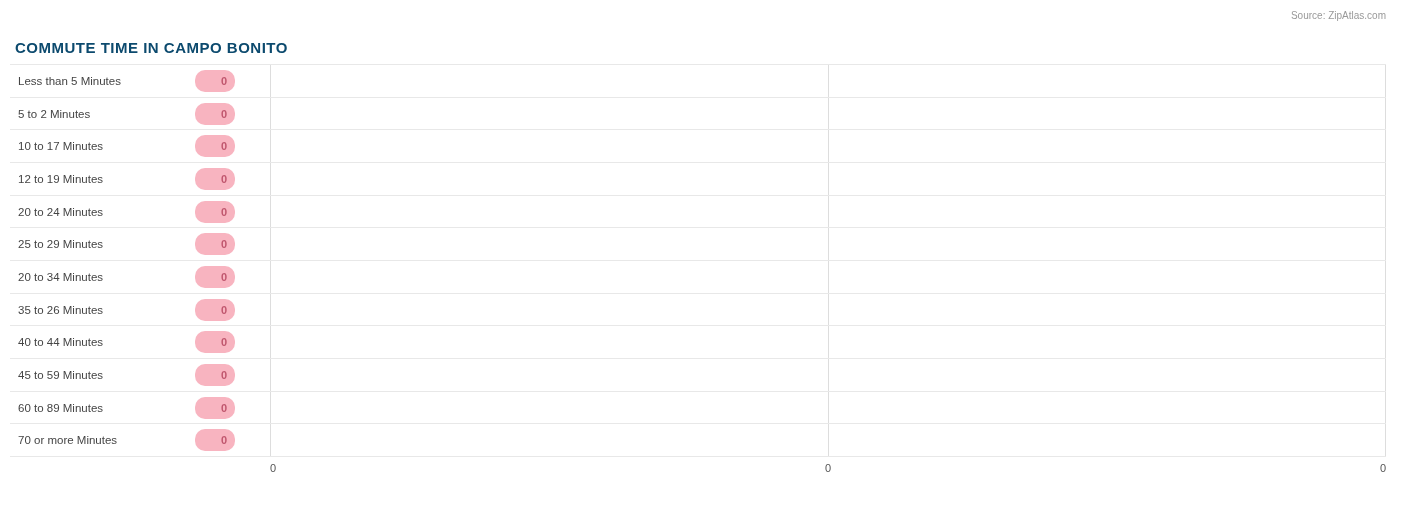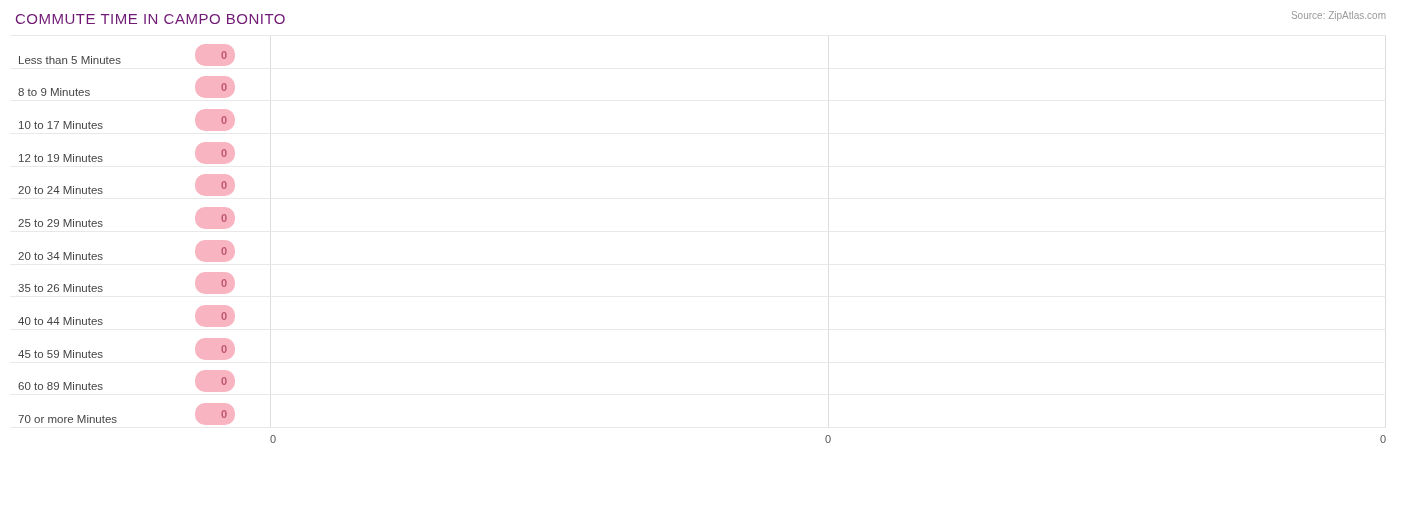--- a/index.html
+++ b/index.html
@@ -11,26 +11,27 @@
       overflow: hidden;
     }
     .chart-container {
       width: 1406px;
       height: 523px;
       padding: 10px 20px 40px 10px;
       position: relative;
     }
     .chart-title {
       font-size: 15px;
-      font-weight: normal;
-      color: #701a75;
+      font-weight: bold;
+      color: #0c4a6e;
       text-transform: uppercase;
       letter-spacing: 0.5px;
       margin-bottom: 8px;
       margin-left: 5px;
+      margin-top: 29px;
     }
     .source-text {
       position: absolute;
       top: 10px;
       right: 20px;
       font-size: 10px;
       color: #999;
     }
     .chart-area {
       position: relative;
@@ -70,21 +71,21 @@
       top: 0;
       left: 0;
       right: 0;
       height: calc(100% - 25px);
       display: flex;
       flex-direction: column;
     }
     .bar-row {
       flex: 1;
       display: flex;
-      align-items: flex-end;
+      align-items: center;
       border-bottom: 1px solid #e8e8e8;
       padding: 2px 0;
     }
     .bar-row:first-child {
       border-top: 1px solid #e8e8e8;
     }
     .row-label {
       width: 185px;
       font-size: 11.5px;
       color: #444;
@@ -149,21 +150,21 @@
       <div class="bar-section">
         <div class="pill">
           <span class="pill-value">0</span>
         </div>
       </div>
       <div class="bar-graph-area">
         <div class="bar" style="width: 0px;"></div>
       </div>
     </div>
         <div class="bar-row">
-      <div class="row-label">8 to 9 Minutes</div>
+      <div class="row-label">5 to 2 Minutes</div>
       <div class="bar-section">
         <div class="pill">
           <span class="pill-value">0</span>
         </div>
       </div>
       <div class="bar-graph-area">
         <div class="bar" style="width: 0px;"></div>
       </div>
     </div>
         <div class="bar-row">

